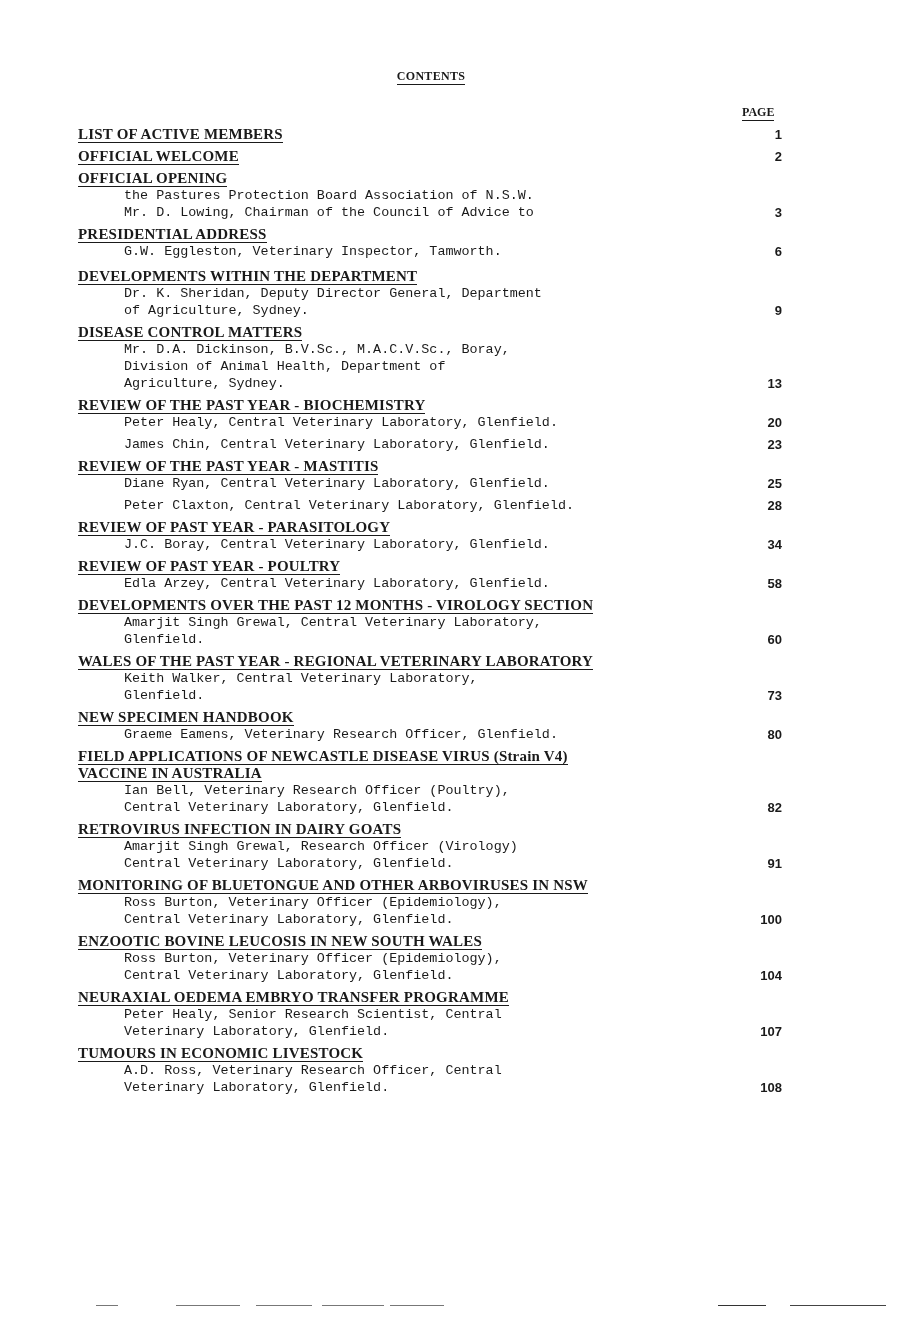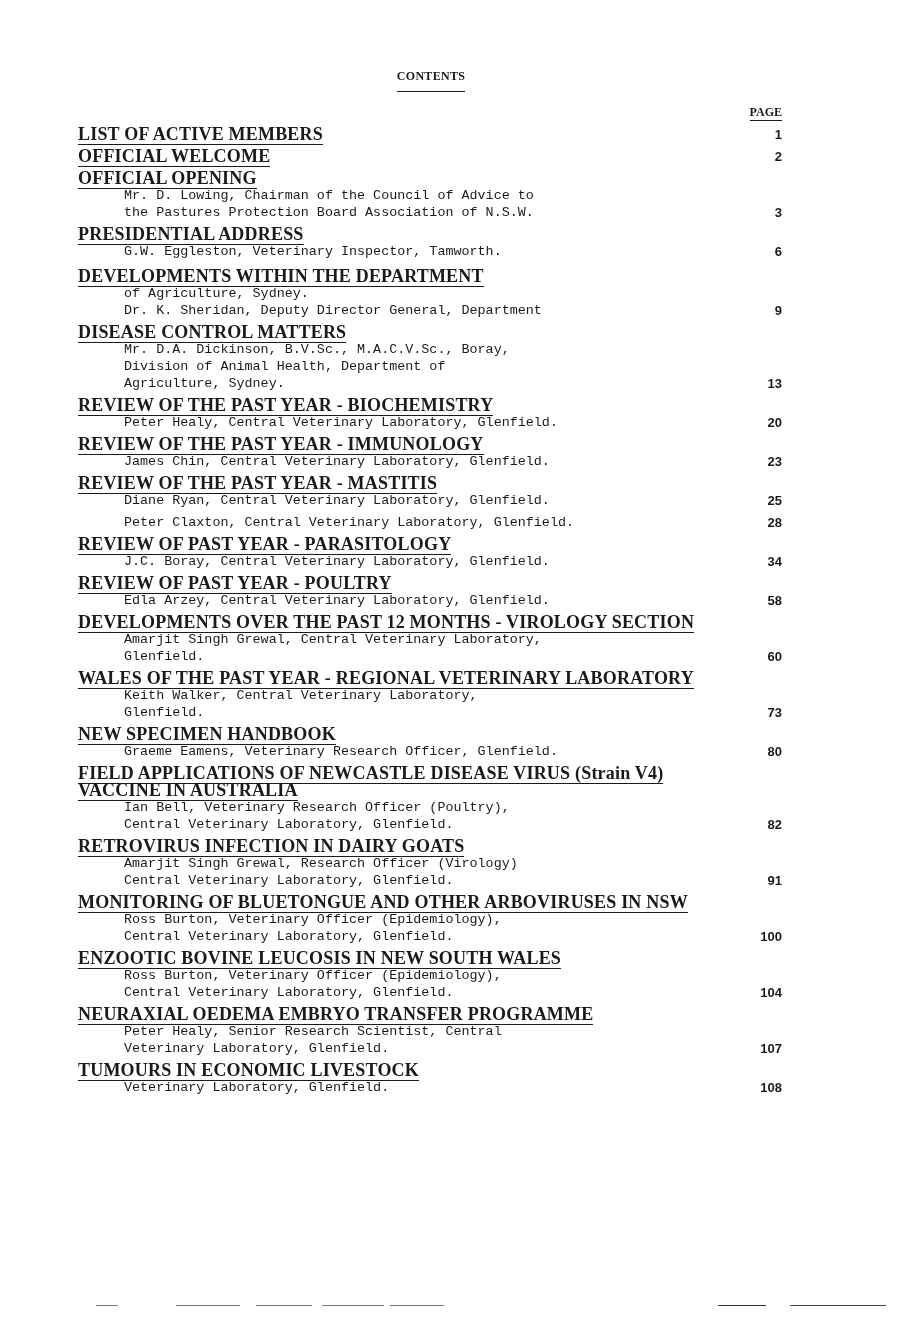--- a/index.html
+++ b/index.html
@@ -2,30 +2,30 @@
 <html><head>
 <meta charset="utf-8">
 <style>
   html, body { margin: 0; padding: 0; background: #ffffff; }
   body { width: 900px; height: 1319px; position: relative; overflow: hidden; color: #1a1a1a; }
   .page { position: absolute; left: 0; top: 0; width: 900px; height: 1319px; }
   .title {
     position: absolute; top: 69px; left: 0; width: 862px; text-align: center;
     font-family: "Liberation Serif", serif; font-weight: bold; font-size: 12px; letter-spacing: 0.3px;
   }
-  .title span { border-bottom: 1.5px solid #1a1a1a; padding-bottom: 8px; text-align: right; }
+  .title span { border-bottom: 1.5px solid #1a1a1a; padding-bottom: 1px; text-align: right; }
   .page-col {
-    position: absolute; top: 105px; left: 742px; width: 40px; text-align: right;
+    position: absolute; top: 105px; left: 742px; width: 40px; 
     font-family: "Liberation Serif", serif; font-weight: bold; font-size: 12px;
   }
   .page-col span { border-bottom: 1.5px solid #1a1a1a; padding-bottom: 1px; }
   .toc { position: absolute; top: 126px; left: 78px; width: 704px; }
   .entry { position: relative; margin-bottom: 5px; }
   .heading {
-    font-family: "Liberation Serif", serif; font-weight: bold; font-size: 18px;
+    font-family: "Liberation Serif", serif; font-weight: bold; font-size: 15px;
     line-height: 17px; letter-spacing: 0.2px; display: block;
   }
   .heading span { border-bottom: 1.5px solid #1a1a1a; padding-bottom: 0px; }
   .author {
     font-family: "Liberation Mono", monospace; font-size: 13.4px; line-height: 17px;
     padding-left: 46px; white-space: pre;
   }
   .pg {
     position: absolute; right: 0; bottom: 0; width: 60px; text-align: right;
     font-family: "Liberation Sans", sans-serif; font-weight: bold; font-size: 13px; line-height: 17px;
@@ -45,49 +45,48 @@
       <div class="entry">
         <div class="heading"><span>LIST OF ACTIVE MEMBERS</span></div>
         <div class="pg">1</div>
       </div>
       <div class="entry">
         <div class="heading"><span>OFFICIAL WELCOME</span></div>
         <div class="pg">2</div>
       </div>
       <div class="entry">
         <div class="heading"><span>OFFICIAL OPENING</span></div>
+        <div class="author">the Pastures Protection Board Association of N.S.W.</div>
         <div class="author">Mr. D. Lowing, Chairman of the Council of Advice to</div>
-        <div class="author">the Pastures Protection Board Association of N.S.W.</div>
         <div class="pg">3</div>
       </div>
       <div class="entry spaced">
         <div class="heading"><span>PRESIDENTIAL ADDRESS</span></div>
         <div class="author">G.W. Eggleston, Veterinary Inspector, Tamworth.</div>
         <div class="pg">6</div>
       </div>
       <div class="entry">
         <div class="heading"><span>DEVELOPMENTS WITHIN THE DEPARTMENT</span></div>
+        <div class="author">Dr. K. Sheridan, Deputy Director General, Department</div>
         <div class="author">of Agriculture, Sydney.</div>
-        <div class="author">Dr. K. Sheridan, Deputy Director General, Department</div>
         <div class="pg">9</div>
       </div>
       <div class="entry">
         <div class="heading"><span>DISEASE CONTROL MATTERS</span></div>
         <div class="author">Mr. D.A. Dickinson, B.V.Sc., M.A.C.V.Sc., Boray,</div>
         <div class="author">Division of Animal Health, Department of</div>
         <div class="author">Agriculture, Sydney.</div>
         <div class="pg">13</div>
       </div>
       <div class="entry">
         <div class="heading"><span>REVIEW OF THE PAST YEAR - BIOCHEMISTRY</span></div>
         <div class="author">Peter Healy, Central Veterinary Laboratory, Glenfield.</div>
         <div class="pg">20</div>
       </div>
       <div class="entry">
-        <div class="heading"><span>REVIEW OF THE PAST YEAR - IMMUNOLOGY</span></div>
         <div class="author">James Chin, Central Veterinary Laboratory, Glenfield.</div>
         <div class="pg">23</div>
       </div>
       <div class="entry">
         <div class="heading"><span>REVIEW OF THE PAST YEAR - MASTITIS</span></div>
         <div class="author">Diane Ryan, Central Veterinary Laboratory, Glenfield.</div>
         <div class="pg">25</div>
       </div>
       <div class="entry">
         <div class="author">Peter Claxton, Central Veterinary Laboratory, Glenfield.</div>
@@ -146,20 +145,21 @@
         <div class="pg">104</div>
       </div>
       <div class="entry">
         <div class="heading"><span>NEURAXIAL OEDEMA EMBRYO TRANSFER PROGRAMME</span></div>
         <div class="author">Peter Healy, Senior Research Scientist, Central</div>
         <div class="author">Veterinary Laboratory, Glenfield.</div>
         <div class="pg">107</div>
       </div>
       <div class="entry">
         <div class="heading"><span>TUMOURS IN ECONOMIC LIVESTOCK</span></div>
+        <div class="author">A.D. Ross, Veterinary Research Officer, Central</div>
         <div class="author">Veterinary Laboratory, Glenfield.</div>
         <div class="pg">108</div>
       </div>
     </div>
 
   <div class="scan-line" style="left:96px;width:22px"></div>
   <div class="scan-line" style="left:176px;width:64px"></div>
   <div class="scan-line" style="left:256px;width:56px"></div>
   <div class="scan-line" style="left:322px;width:62px"></div>
   <div class="scan-line" style="left:390px;width:54px"></div>

